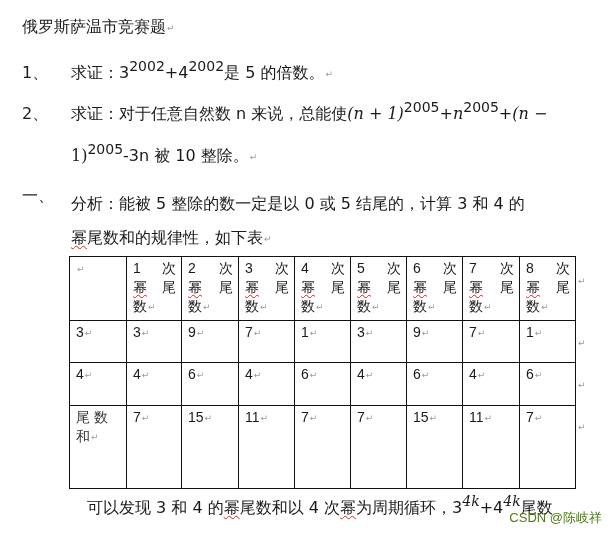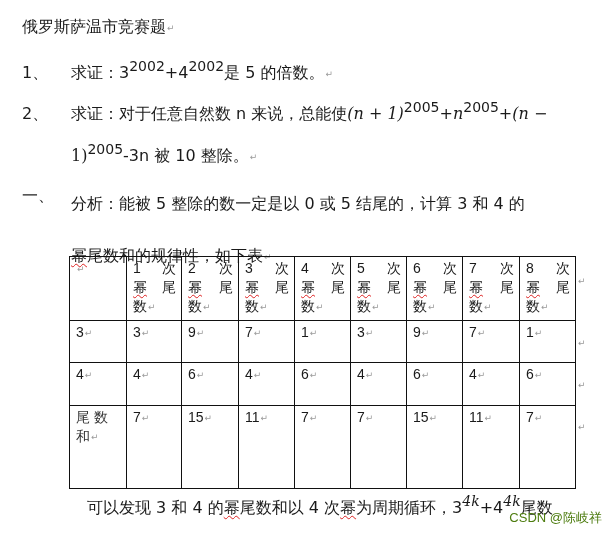--- a/index.html
+++ b/index.html
@@ -49,21 +49,21 @@
 <div class="line" style="left:71px; top:104px;text-align:right;">
   <span>求证：对于任意自然数 n 来说，总能使</span><span class="math">(n + 1)</span><sup>2005</sup><span>+</span><span class="math">n</span><sup>2005</sup><span>+</span><span class="math">(n −</span>
 </div>
 
 <div class="line" style="left:71px; top:146px;">
   <span class="mathn">1)</span><sup>2005</sup><span>-3n 被 10 整除。</span><span class="mark">↵</span>
 </div>
 
 <div class="num" style="left:22px; top:186px;">一、</div>
 <div class="line" style="left:71px; top:186px;margin-top:8px;">分析：能被 5 整除的数一定是以 0 或 5 结尾的，计算 3 和 4 的</div>
-<div class="line" style="left:71px; top:246px;font-family:Liberation Serif, serif;">
+<div class="line" style="left:71px; top:228px;font-family:Liberation Serif, serif;">
   <span class="squig">幂</span><span>尾数和的规律性，如下表</span><span class="mark">↵</span>
 </div>
 
 <table class="tbl">
   <colgroup>
     <col style="width:57px">
       <col style="width:55px">
       <col style="width:57px">
       <col style="width:56px">
       <col style="width:56px">

